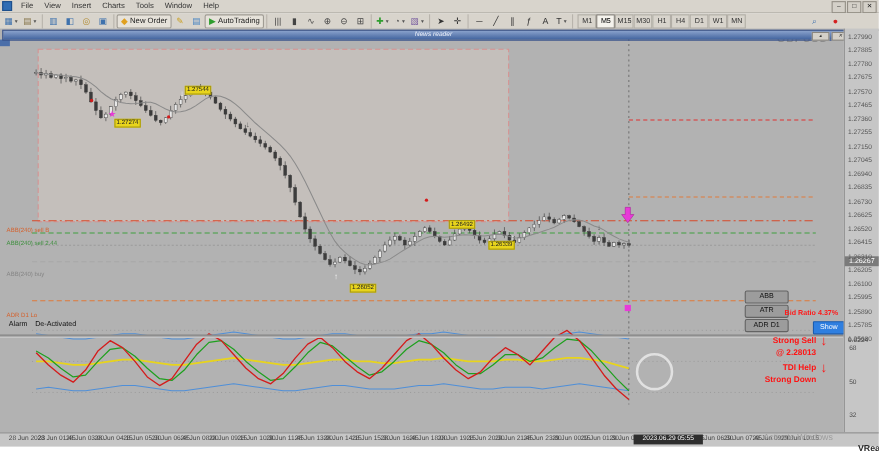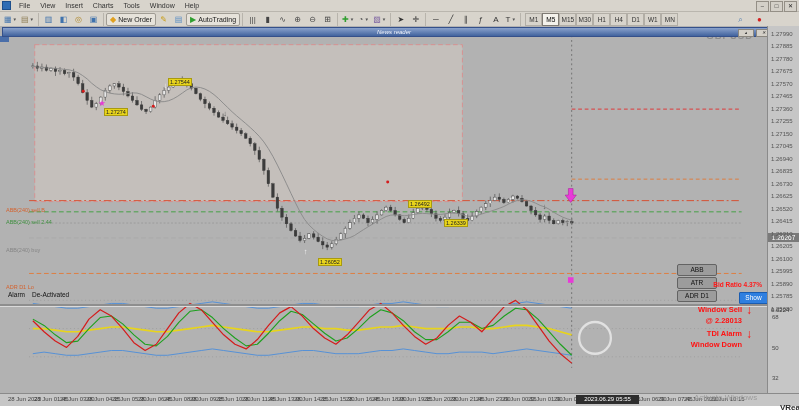--- a/index.html
+++ b/index.html
@@ -501,26 +501,26 @@
     <div class="alarm">
       <span>Alarm</span><span class="st">De-Activated</span>
     </div>
     <div id="sideBtns">
         <div class="sbtn" style="top: 238px;">ABB</div>
         <div class="sbtn" style="top: 251px;">ATR</div>
         <div class="sbtn" style="top: 264px;">ADR D1</div>
       </div>
     <div class="bidratio">Bid Ratio 4.37%</div>
     <div class="showbtn">Show</div>
-    <div class="sig" style="top:279px;">Window Sell</div>
+    <div class="sig" style="top:279px;">Strong Sell</div>
     <div class="sig" style="top:290px;">@ 2.28013</div>
     <div class="sigarrow" style="top:279px;">↓</div>
-    <div class="sig" style="top:303px;">TDI Alarm</div>
+    <div class="sig" style="top:303px;">TDI Help</div>
     <div class="sigarrow" style="top:303px;">↓</div>
-    <div class="sig" style="top:314px;">Window Down</div>
+    <div class="sig" style="top:314px;">Strong Down</div>
     <div id="tags">
         <div class="ptag" style="left: 168px; top: 52px;">1.27544</div>
         <div class="ptag" style="left: 104px; top: 82px;">1.27274</div>
         <div class="ptag" style="left: 408px; top: 174px;">1.26492</div>
         <div class="ptag" style="left: 318px; top: 232px;">1.26052</div>
         <div class="ptag" style="left: 444px; top: 193px;">1.26339</div>
       </div>
     <div id="lineLabels">
         <div class="lline" style="color: rgb(212, 98, 46); top: 181px;">ABB(240) sell B</div>
         <div class="lline" style="color: rgb(63, 143, 63); top: 193px;">ABB(240) sell 2.44</div>

